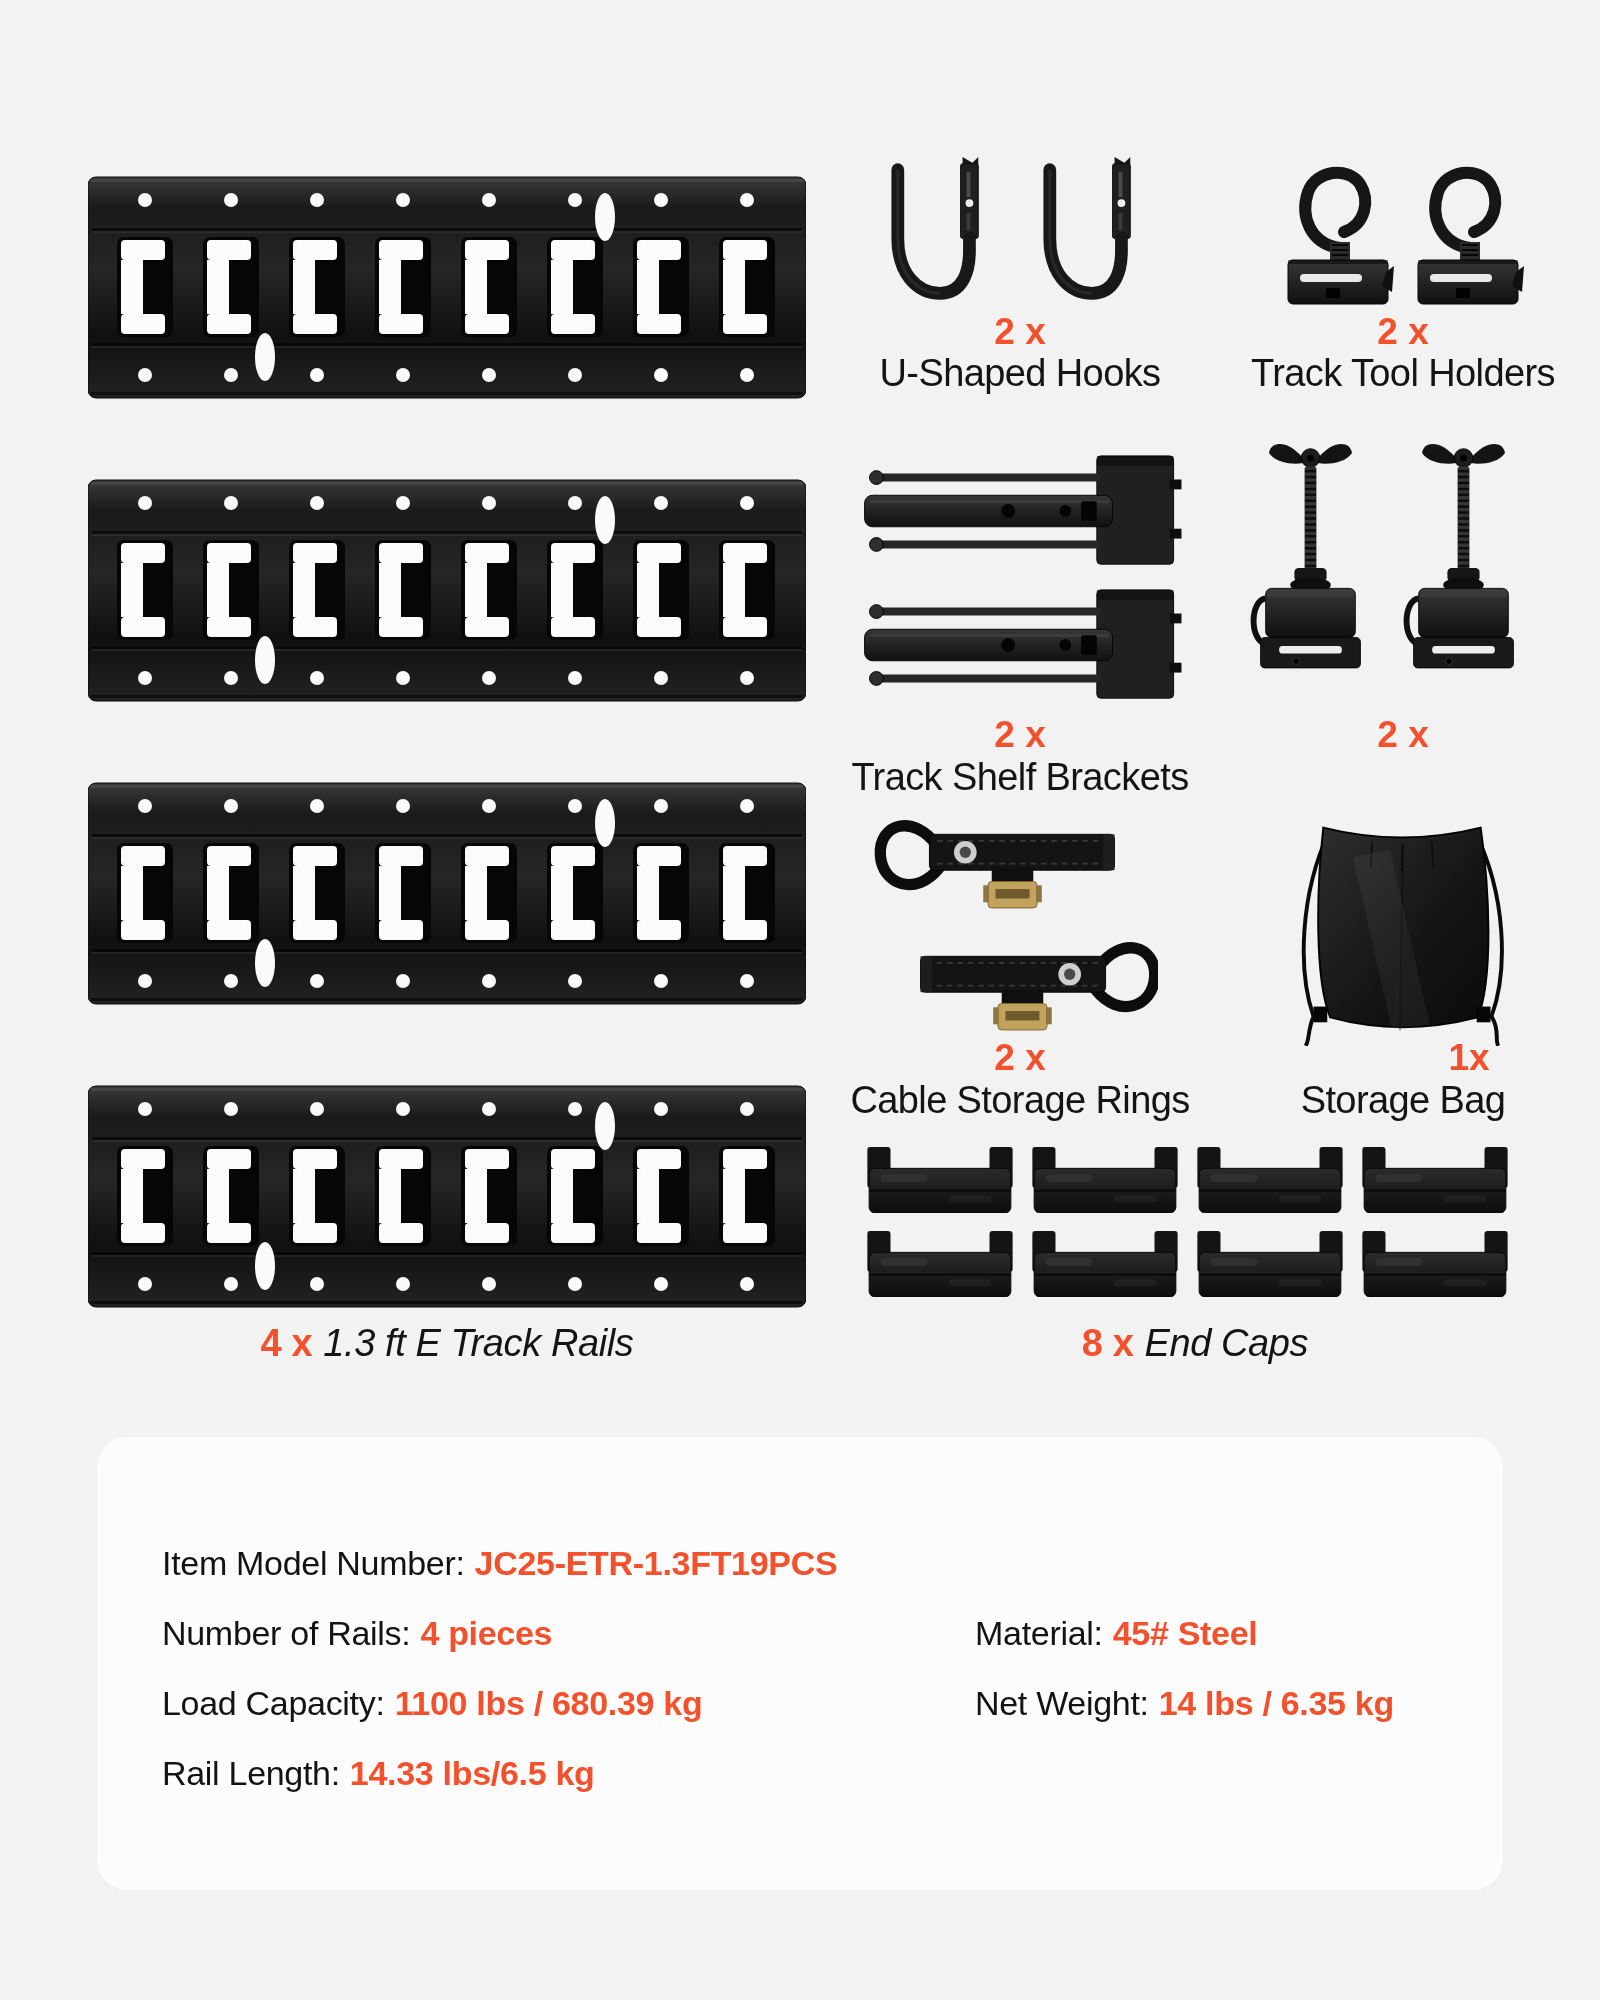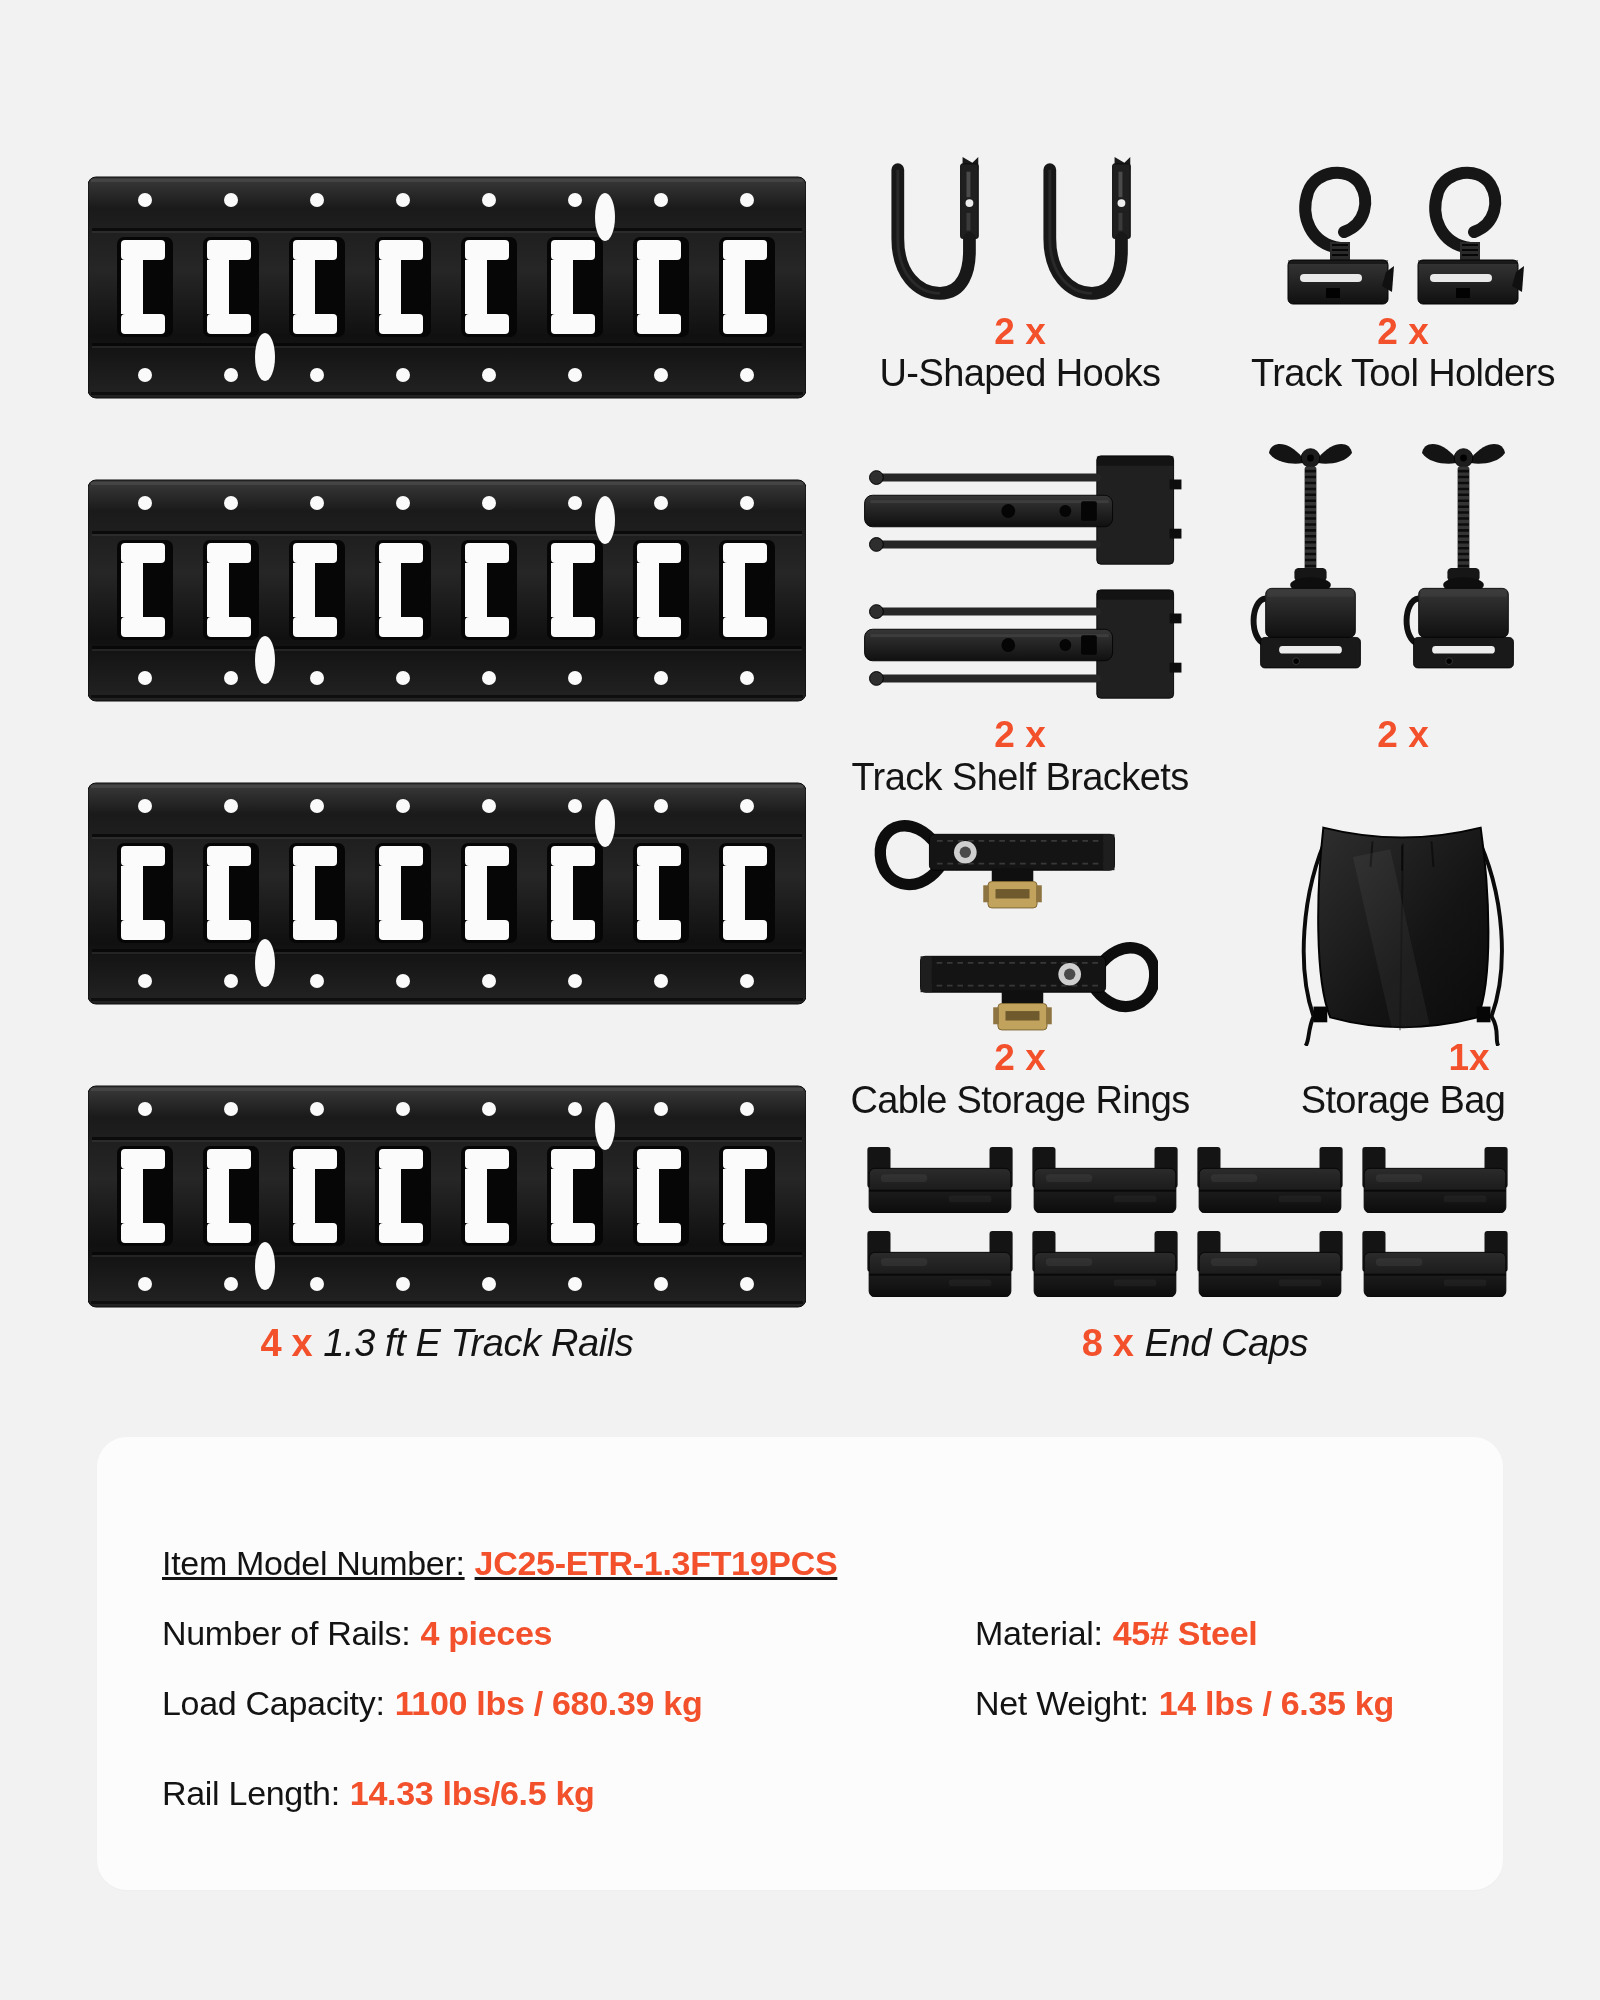--- a/index.html
+++ b/index.html
@@ -16,21 +16,21 @@
   .combo-line{position:absolute;text-align:center;font-size:38px;white-space:nowrap;letter-spacing:-0.4px;}
   .combo-qty{color:var(--accent);font-weight:700;margin-right:11px;text-align:center;}
   .combo-name{color:var(--ink);font-weight:500;font-style:italic;}
   .caps-grid{position:absolute;left:865px;top:1147px;width:646px;display:flex;flex-wrap:wrap;gap:18px 15px;}
   .spec-panel{position:absolute;left:97px;top:1437px;width:1406px;height:453px;background:#FCFCFD;border-radius:30px;box-shadow:0 1px 2px rgba(0,0,0,0.02);}
   .spec-row{position:absolute;font-size:34px;white-space:nowrap;letter-spacing:-0.3px;}
   .spec-label{color:#131313;font-weight:500;margin-right:10px;}
   .spec-value{color:var(--accent);font-weight:700;}
   .col-l{left:65px;}
   .col-r{left:878px;}
-  .row-1{top:107px;text-decoration:underline;} .row-2{top:177px;} .row-3{top:247px;} .row-4{top:317px;margin-top:20px;}
+  .row-1{top:107px;} .row-2{top:177px;} .row-3{top:247px;} .row-4{top:317px;}
 </style>
 </head>
 <body>
 
 <div class="page">
 
   <svg width="0" height="0" style="position:absolute" aria-hidden="true">
     <defs>
       <linearGradient id="gRail" x1="0" y1="0" x2="0" y2="1">
         <stop offset="0" stop-color="#3a3a3a"></stop>

